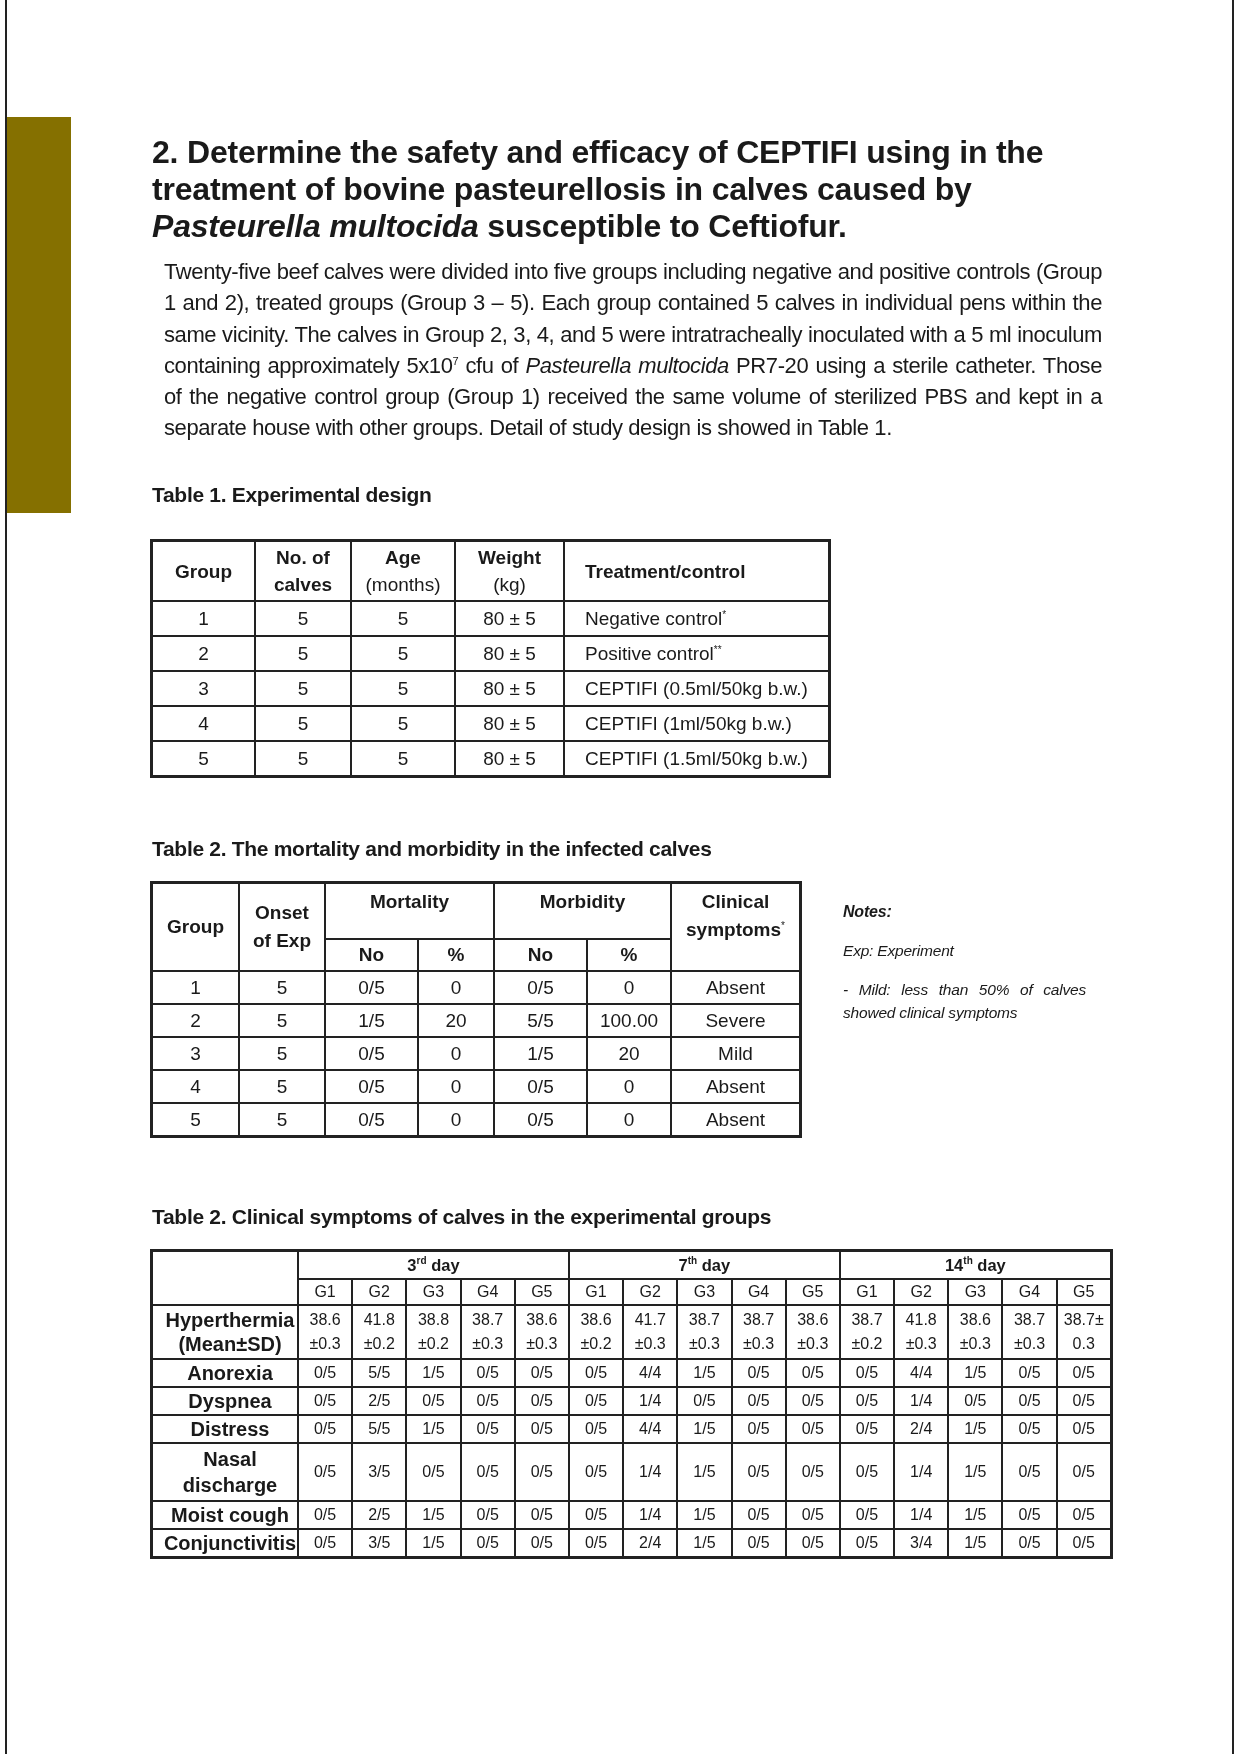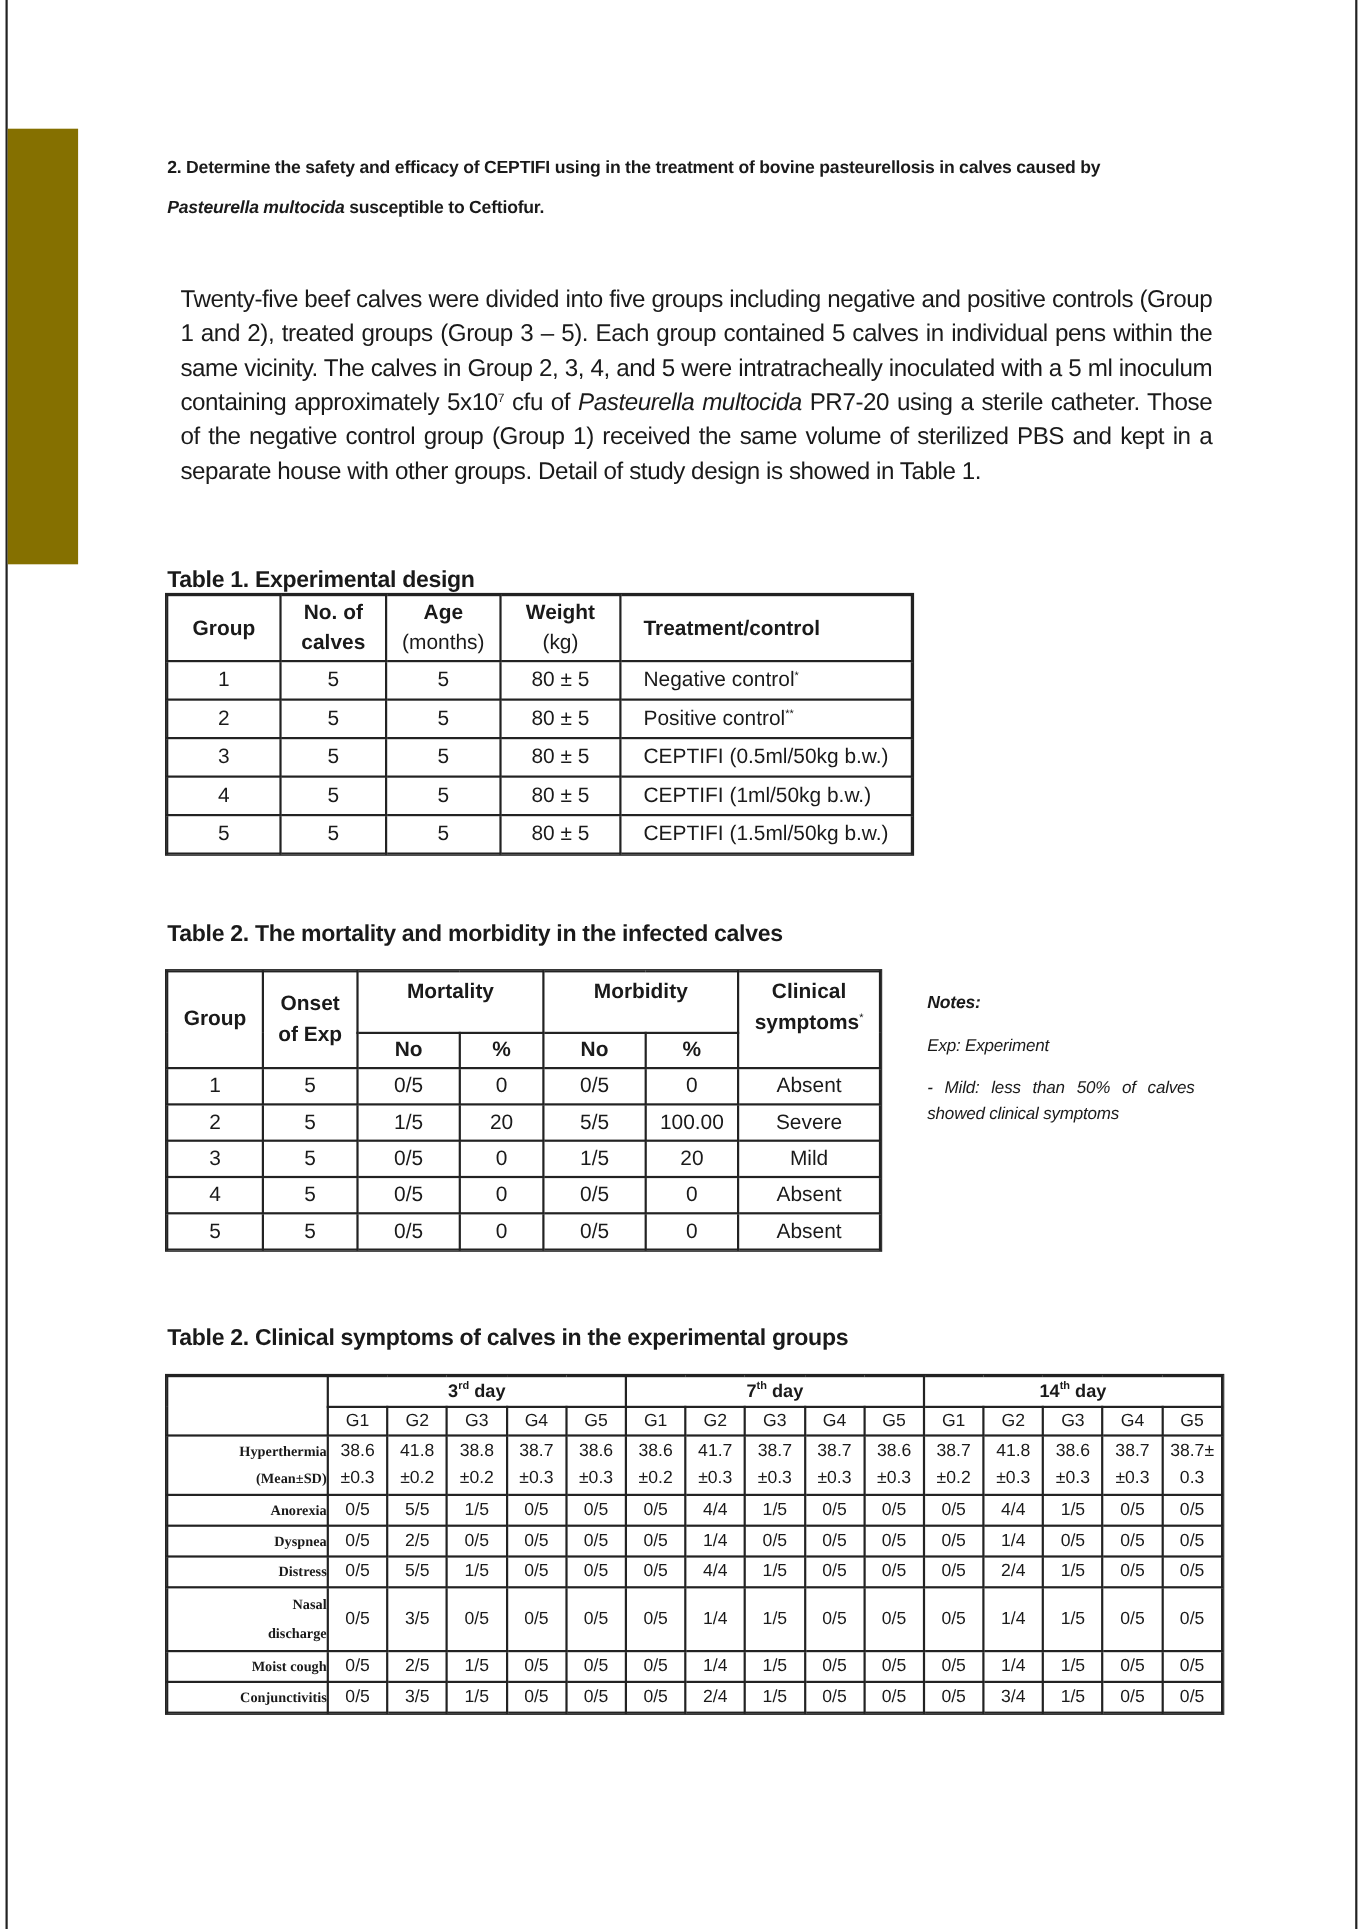--- a/index.html
+++ b/index.html
@@ -3,21 +3,21 @@
 <meta charset="utf-8">
 <style>
   html, body { margin:0; padding:0; background:#ffffff; }
   body { width:1240px; height:1754px; position:relative; overflow:hidden;
          font-family:"Liberation Sans", "DejaVu Sans", sans-serif; color:#1a1a1a; }
   .page-border-left { position:absolute; left:5px; top:0; width:2px; height:1754px; background:#222; }
   .page-border-right { position:absolute; left:1232px; top:0; width:2px; height:1754px; background:#222; }
   .accent-bar { position:absolute; left:7px; top:117px; width:64px; height:396px; background:#857000; }
 
   .heading { position:absolute; left:152px; top:134px; width:930px; font-weight:bold;
-             font-size:16px; line-height:37px; margin:0; letter-spacing:-0.2px; }
+             font-size:32px; line-height:37px; margin:0; letter-spacing:-0.2px; }
   .heading i { font-style:italic; }
   .para { position:absolute; left:152px; top:244px; width:938px; font-size:22px; line-height:31.3px;
           text-align:justify; margin:12px; letter-spacing:-0.4px; }
   .para i { font-style:italic; }
   .para sup { font-size:11px; vertical-align:8px; line-height:0; }
 
   .tbl-title { position:absolute; left:152px; font-weight:bold; font-size:21px; margin:0; letter-spacing:-0.3px; }
 
   table { border-collapse:collapse; position:absolute; }
   td, th { border:2px solid #222; text-align:center; padding:0; font-size:19px; font-weight:normal; }
@@ -34,38 +34,38 @@
   #t2 tr.h1 td { height:50px; line-height:28px; }
   #t2 tr.h2 td { height:30px; }
 
   .notes { position:absolute; left:827px; top:884px; width:275px; font-size:15.5px; line-height:23px;
            font-style:italic; letter-spacing:-0.2px; text-align:justify; }
   .notes .nt { font-weight:bold; font-size:16px; }
   .notes div { margin:16px; }
 
   #t3 { left:151px; top:1250px; width:959px; outline:1px solid #222; table-layout:fixed;padding-left:43px; }
   #t3 td { font-size:16px; height:26px; }
-  #t3 td.lbl { text-align:right; padding-left:10px; font-weight:bold; font-size:13px;font-family:Liberation Serif, serif; }
+  #t3 td.lbl { text-align:center; padding-left:10px; font-weight:bold; font-size:20px; }
   #t3 tr.dayrow td { height:26px; font-weight:bold; font-size:16.5px; }
   #t3 tr.grow td { height:24px; }
   #t3 tr.hyp td { height:52px; line-height:24px; }
   #t3 tr.nasal td { height:56px; line-height:26px; }
 </style>
 </head>
 <body>
 
 <div class="page-border-left"></div>
 <div class="page-border-right"></div>
 <div class="accent-bar"></div>
 
 <h2 class="heading"><span>2. Determine the safety and efficacy of CEPTIFI using in the treatment of bovine pasteurellosis in calves caused by </span><i>Pasteurella multocida</i><span> susceptible to Ceftiofur.</span></h2>
 
 <p class="para"><span>Twenty-five beef calves were divided into five groups including negative and positive controls (Group 1 and 2), treated groups (Group 3 – 5). Each group contained 5 calves in individual pens within the same vicinity. The calves in Group 2, 3, 4, and 5 were intratracheally inoculated with a 5 ml inoculum containing approximately 5x10</span><sup>7</sup><span> cfu of </span><i>Pasteurella multocida</i><span> PR7-20 using a sterile catheter. Those of the negative control group (Group 1) received the same volume of sterilized PBS and kept in a separate house with other groups. Detail of study design is showed in Table 1.</span></p>
 
-<h3 class="tbl-title" style="top:516px;">Table 1. Experimental design</h3>
+<h3 class="tbl-title" style="top:483px;">Table 1. Experimental design</h3>
 <table id="t1">
   <colgroup>
       <col style="width:103px">
       <col style="width:96px">
       <col style="width:104px">
       <col style="width:109px">
       <col>
     </colgroup>
   <tbody>
       <tr class="h">

